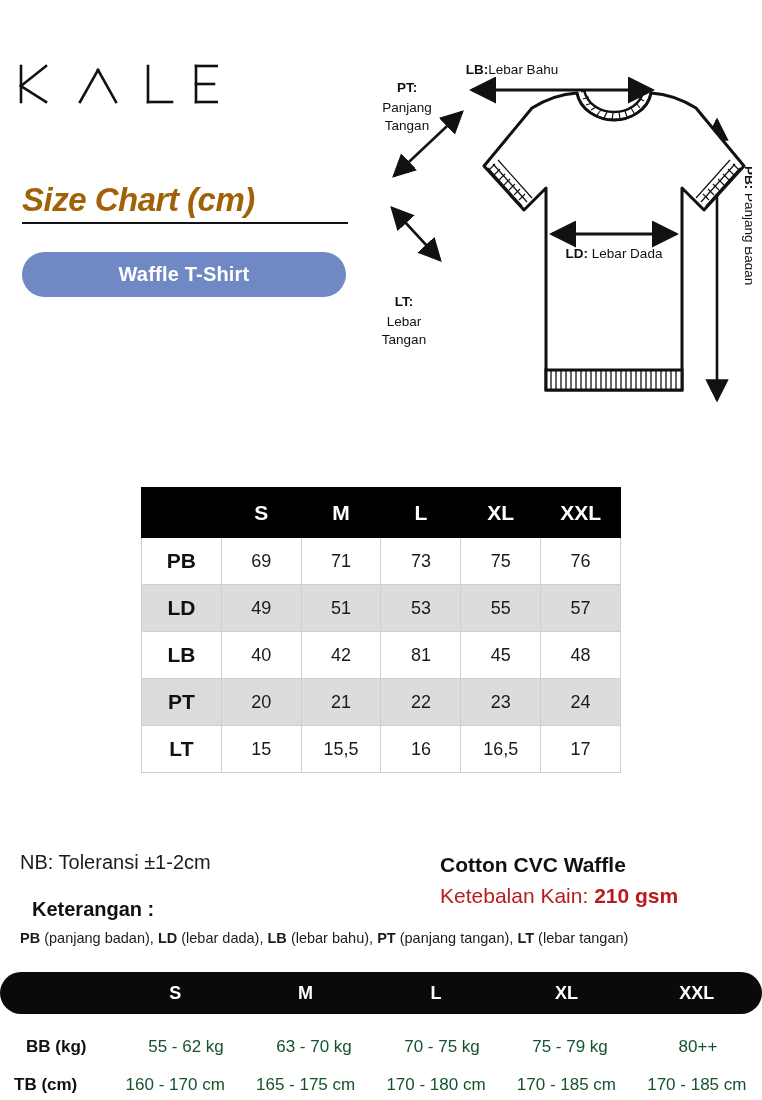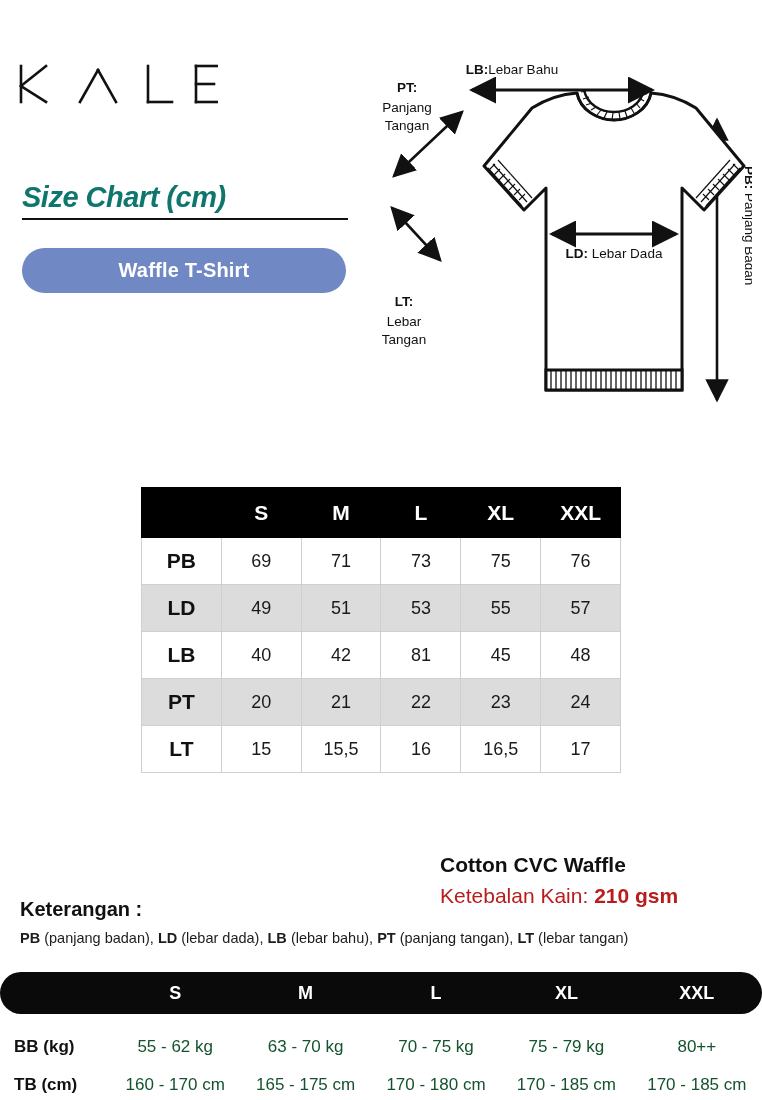--- a/index.html
+++ b/index.html
@@ -18,22 +18,22 @@
 
   .brand {
     position: absolute; left: 18px; top: 62px;
     font-size: 38px; font-weight: 300; letter-spacing: 16px;
     color: #111; line-height: 1;
   }
   .brand svg { display: block; }
 
   .title-block { position: absolute; left: 22px; top: 182px; width: 330px; }
   .chart-title {
-    font-size: 29px; font-weight: bold; font-style: italic;
-    letter-spacing: -0.5px; color: #0f766e; line-height: 1.1;
+    font-size: 33px; font-weight: bold; font-style: italic;
+    letter-spacing: -0.5px; color: #a16207; line-height: 1.1;
   }
   .title-rule { margin-top: 4px; border-bottom: 2.5px solid #111; width: 326px; }
   .subtitle {
     margin-top: 8px; font-size: 21px; font-weight: 400; color: #2b2b2b;
     line-height: 1.2;
   }
   .product-badge {
     margin-top: 28px; width: 324px; height: 45px; border-radius: 23px;
     background: #7088c4; color: #ffffff; font-size: 20px; font-weight: bold;
     display: flex; align-items: center; justify-content: center;
@@ -65,21 +65,21 @@
   tr.shaded th, tr.shaded td { background: #dcdcdc; }
   tr.plain th, tr.plain td { background: #ffffff; }
 
   
   .notes { position: absolute; left: 0; top: 845px; width: 762px; height: 120px; }
   .nb {
     position: absolute; left: 20px; top: 6px;
     font-size: 20px; font-weight: 400; color: #1c1c1c;
   }
   .keterangan-title {
-    position: absolute; left: 20px; top: 53px;
+    position: absolute; left: 32px; top: 53px;
     font-size: 20px; font-weight: bold; color: #111;
   }
   .keterangan-line {
     position: absolute; left: 20px; top: 85px; width: 730px;
     font-size: 14.5px; font-weight: 400; color: #1c1c1c; white-space: nowrap;
   }
   .keterangan-line b { font-weight: bold; }
   .fabric {
     position: absolute; left: 440px; top: 8px; width: 322px; text-align: left;
   }
@@ -326,20 +326,21 @@
           <td>15,5</td>
           <td>16</td>
           <td>16,5</td>
           <td>17</td>
         </tr>
       </tbody>
     </table>
   </div>
 
   <div class="notes">
+    <div class="nb">NB: Toleransi ±1-2cm</div>
     <div class="keterangan-title">Keterangan :</div>
     <div class="keterangan-line">
       <b>PB</b>
       <span>(panjang badan)</span>,
       <b>LD</b>
       <span>(lebar dada)</span>,
       <b>LB</b>
       <span>(lebar bahu)</span>,
       <b>PT</b>
       <span>(panjang tangan)</span>,
@@ -357,21 +358,21 @@
 
   <div class="body-table">
     <div class="body-head">
       <div class="cell c0"></div>
       <div class="cell c1">S</div>
       <div class="cell c2">M</div>
       <div class="cell c3">L</div>
       <div class="cell c4">XL</div>
       <div class="cell c5">XXL</div>
     </div>
-    <div class="body-row" style="margin-top:14px;">
+    <div class="body-row" style="margin-top:14px;padding-left:12px;">
       <div class="rowlabel c0">BB (kg)</div>
       <div class="cell c1">55 - 62 kg</div>
       <div class="cell c2">63 - 70 kg</div>
       <div class="cell c3">70 - 75 kg</div>
       <div class="cell c4">75 - 79 kg</div>
       <div class="cell c5">80++</div>
     </div>
     <div class="body-row">
       <div class="rowlabel c0">TB (cm)</div>
       <div class="cell c1">160 - 170 cm</div>

